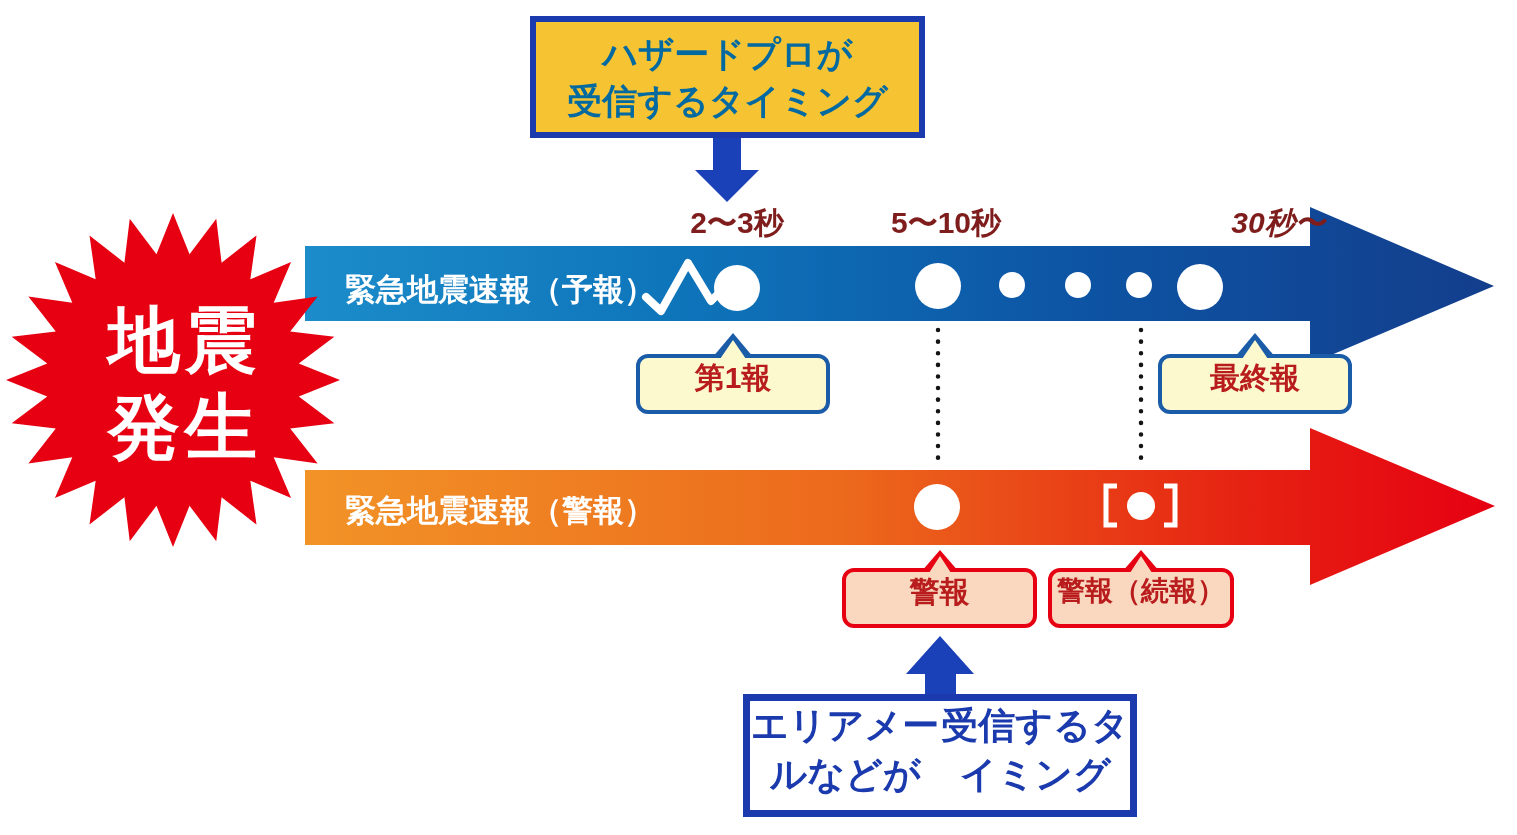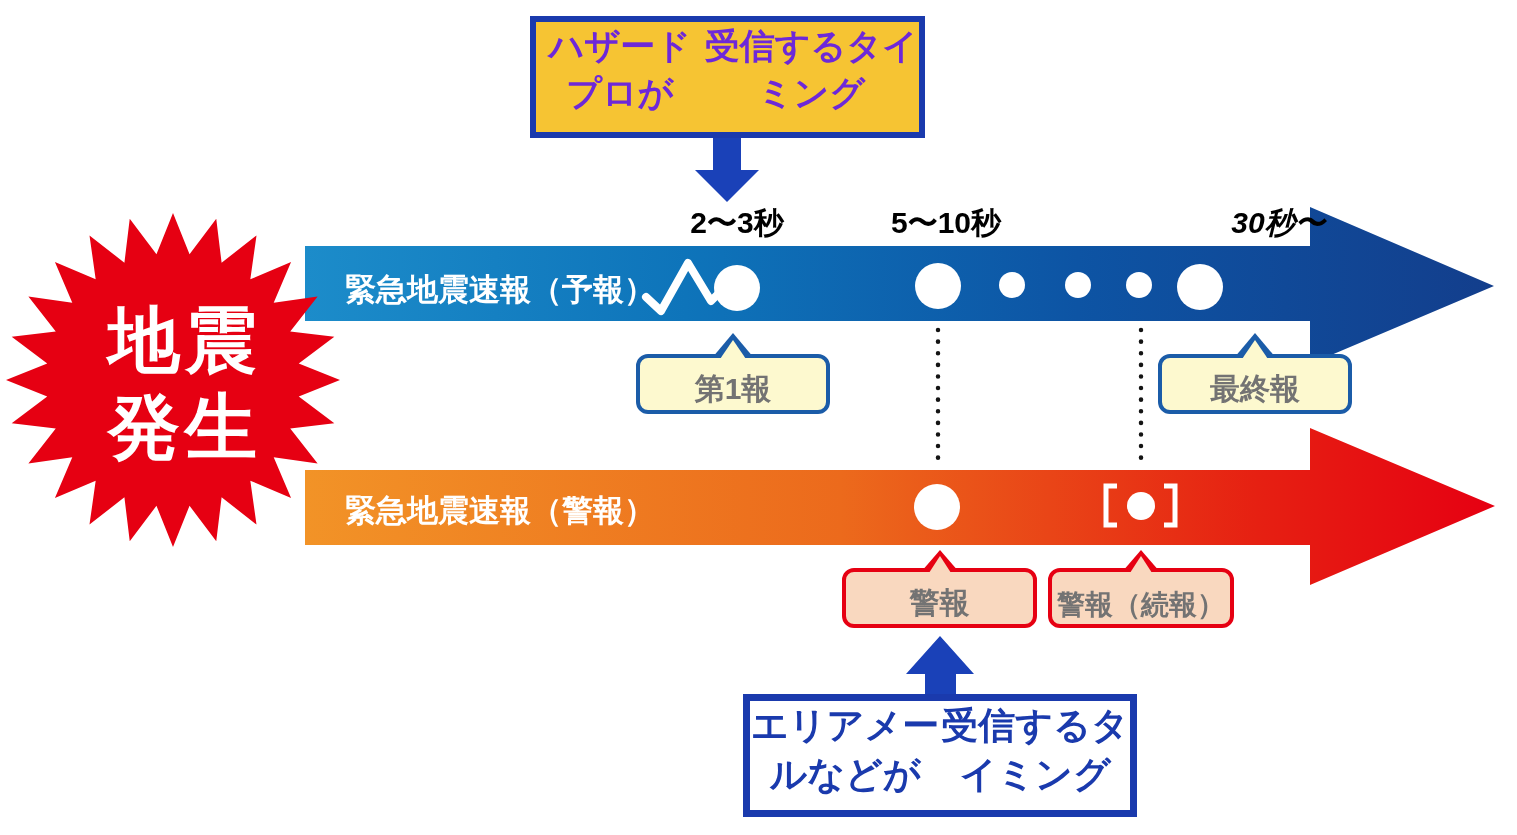--- a/index.html
+++ b/index.html
@@ -6,50 +6,50 @@
   .stage {
     position:relative; width:1517px; height:835px; background:#ffffff;
     font-family:"Liberation Sans","DejaVu Sans",sans-serif; overflow:hidden;
   }
   .abs { position:absolute; }
   .svg-layer { position:absolute; left:0; top:0; z-index:1; }
 
   
   .top-box {
     left:530px; top:16px; width:395px; height:122px; box-sizing:border-box;
-    background:#f6c433; border:6px solid #1a3aad; color:#6d28d9;
+    background:#f6c433; border:6px solid #1a3aad; color:#0369a1;
     font-weight:bold; font-size:35px; line-height:47px; text-align:center;
-    display:flex; justify-content:center; z-index:2;
+    display:flex; flex-direction:column; justify-content:center; z-index:2;
   }
   
   .bottom-box {
     left:743px; top:694px; width:394px; height:123px; box-sizing:border-box;
     background:#ffffff; border:7px solid #1a3aad; color:#1a3aad;
     font-weight:bold; font-size:37px; line-height:49px; text-align:center;
     display:flex; flex-direction:row; justify-content:center; z-index:2;
   }
 
   .time-label {
-    top:203px; width:170px; text-align:center; color:#000000;
+    top:203px; width:170px; text-align:center; color:#7f1d1d;
     font-weight:bold; font-size:30px; z-index:2;
   }
   .band-label {
     color:#ffffff; font-weight:bold; font-size:31px; z-index:2; white-space:nowrap;
   }
 
   .star-text {
     left:60px; top:297px; width:250px; text-align:center; color:#ffffff;
     font-weight:bold; font-size:72px; line-height:87px; letter-spacing:5px; z-index:2;
   }
 
   
   .callout {
     position:absolute; box-sizing:border-box; border-radius:12px; height:60px;
-    display:flex; align-items:flex-end; justify-content:center;
-    font-weight:bold; font-size:30px; color:#737373; z-index:2;
+    display:flex; align-items:flex-start; justify-content:center;
+    font-weight:bold; font-size:30px; color:#b91c1c; z-index:2;
   }
   .callout-y { background:#fdf9cf; border:4px solid #1b5ca8; top:354px; }
   .callout-r { background:#f9d8bf; border:4px solid #e60012; top:568px; }
   .ptr { position:absolute; left:50%; width:0; height:0; }
   .callout-y .ptr {
     top:-25px; margin-left:-21px;
     border-left:21px solid transparent; border-right:21px solid transparent;
     border-bottom:25px solid #1b5ca8;
   }
   .callout-y .ptr::after {

